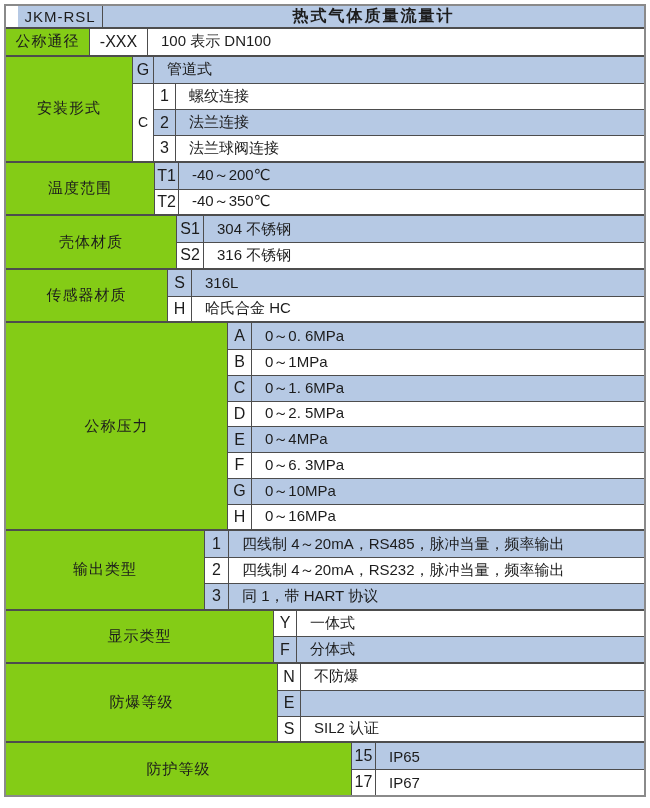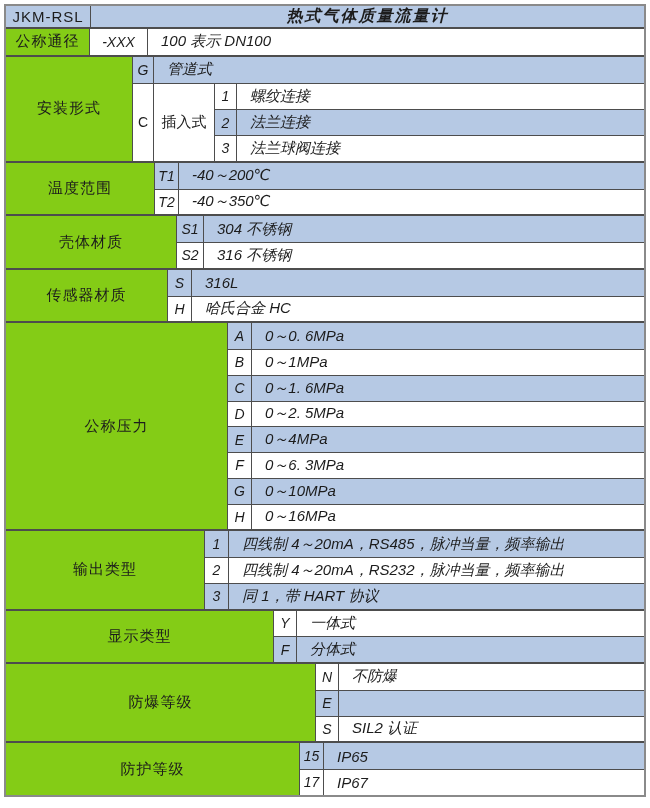--- a/index.html
+++ b/index.html
@@ -8,30 +8,30 @@
     --bd-outer:#8a8a8a;
     --txt:#1c1c1c;
     --rh:25.75px;
   }
   *{margin:0;padding:0;box-sizing:border-box;}
   html,body{width:650px;height:808px;background:#fff;overflow:hidden;}
   body{font-family:"Liberation Sans","DejaVu Sans",sans-serif;color:var(--txt);}
   .page{width:650px;height:808px;padding:4px;}
   .spec-table{width:642px;border:2px solid var(--bd-outer);background:#fff;}
   .sec{display:flex;border-top:2px solid var(--bd);}
-  .sec:first-child{border-top:none;}
+  .sec:first-child{border-top:none;padding-left:12px;}
   .lab{display:flex;align-items:center;justify-content:center;border-right:1px solid var(--bd);
        background:#84cc16;font-size:15px;letter-spacing:1px;flex:0 0 auto;}
   .col{flex:1;display:flex;flex-direction:column;min-width:0;}
   .row{display:flex;height:var(--rh);border-top:1px solid var(--bd);align-items:stretch;}
   .col > .row:first-child, .icol > .row:first-child{border-top:none;}
   .code{display:flex;align-items:center;justify-content:center;border-right:1px solid var(--bd);
-        font-size:14px;flex:0 0 auto;font-style:italic;}
+        font-size:16px;flex:0 0 auto;}
   .desc{flex:1;display:flex;align-items:center;padding-left:13px;font-size:15px;min-width:0;
-        white-space:nowrap;overflow:hidden;font-style:italic;}
+        white-space:nowrap;overflow:hidden;}
   .blue{background:var(--blue);}
   .center{justify-content:center;padding-left:0;}
   .hdr-title{font-weight:600;font-size:16px;letter-spacing:2px;}
   .hdr-model{font-size:15px;font-weight:400;}
   .iblock{display:flex;border-top:1px solid var(--bd);flex:0 0 auto;}
   .iname{display:flex;align-items:center;justify-content:center;border-right:1px solid var(--bd);
          font-size:15px;flex:0 0 auto;}
   .icol{flex:1;display:flex;flex-direction:column;min-width:0;}
 </style>
 </head>
@@ -57,21 +57,20 @@
 
     <div class="sec">
       <div class="lab" style="width:127px">安装形式</div>
       <div class="col">
         <div class="row blue">
           <div class="code blue" style="width:21px">G</div>
           <div class="desc blue">管道式</div>
         </div>
         <div class="iblock">
           <div class="iname" style="width:21px;font-size:14px">C</div>
-          <div class="iname" style="width:61px">插入式</div>
           <div class="icol">
             <div class="row">
               <div class="code" style="width:22px">1</div>
               <div class="desc">螺纹连接</div>
             </div>
             <div class="row blue">
               <div class="code blue" style="width:22px">2</div>
               <div class="desc blue">法兰连接</div>
             </div>
             <div class="row">
@@ -189,38 +188,38 @@
           <div class="desc">一体式</div>
         </div>
         <div class="row blue">
           <div class="code blue" style="width:23px">F</div>
           <div class="desc blue">分体式</div>
         </div>
       </div>
     </div>
 
     <div class="sec">
-      <div class="lab" style="width:310px">防爆等级</div>
+      <div class="lab" style="width:272px">防爆等级</div>
       <div class="col">
         <div class="row">
           <div class="code" style="width:23px">N</div>
           <div class="desc">不防爆</div>
         </div>
         <div class="row blue">
           <div class="code blue" style="width:23px">E</div>
         </div>
         <div class="row">
           <div class="code" style="width:23px">S</div>
           <div class="desc">SIL2 认证</div>
         </div>
       </div>
     </div>
 
     <div class="sec">
-      <div class="lab" style="width:294px">防护等级</div>
+      <div class="lab" style="width:346px">防护等级</div>
       <div class="col">
         <div class="row blue">
           <div class="code blue" style="width:24px">15</div>
           <div class="desc blue">IP65</div>
         </div>
         <div class="row">
           <div class="code" style="width:24px">17</div>
           <div class="desc">IP67</div>
         </div>
       </div>

